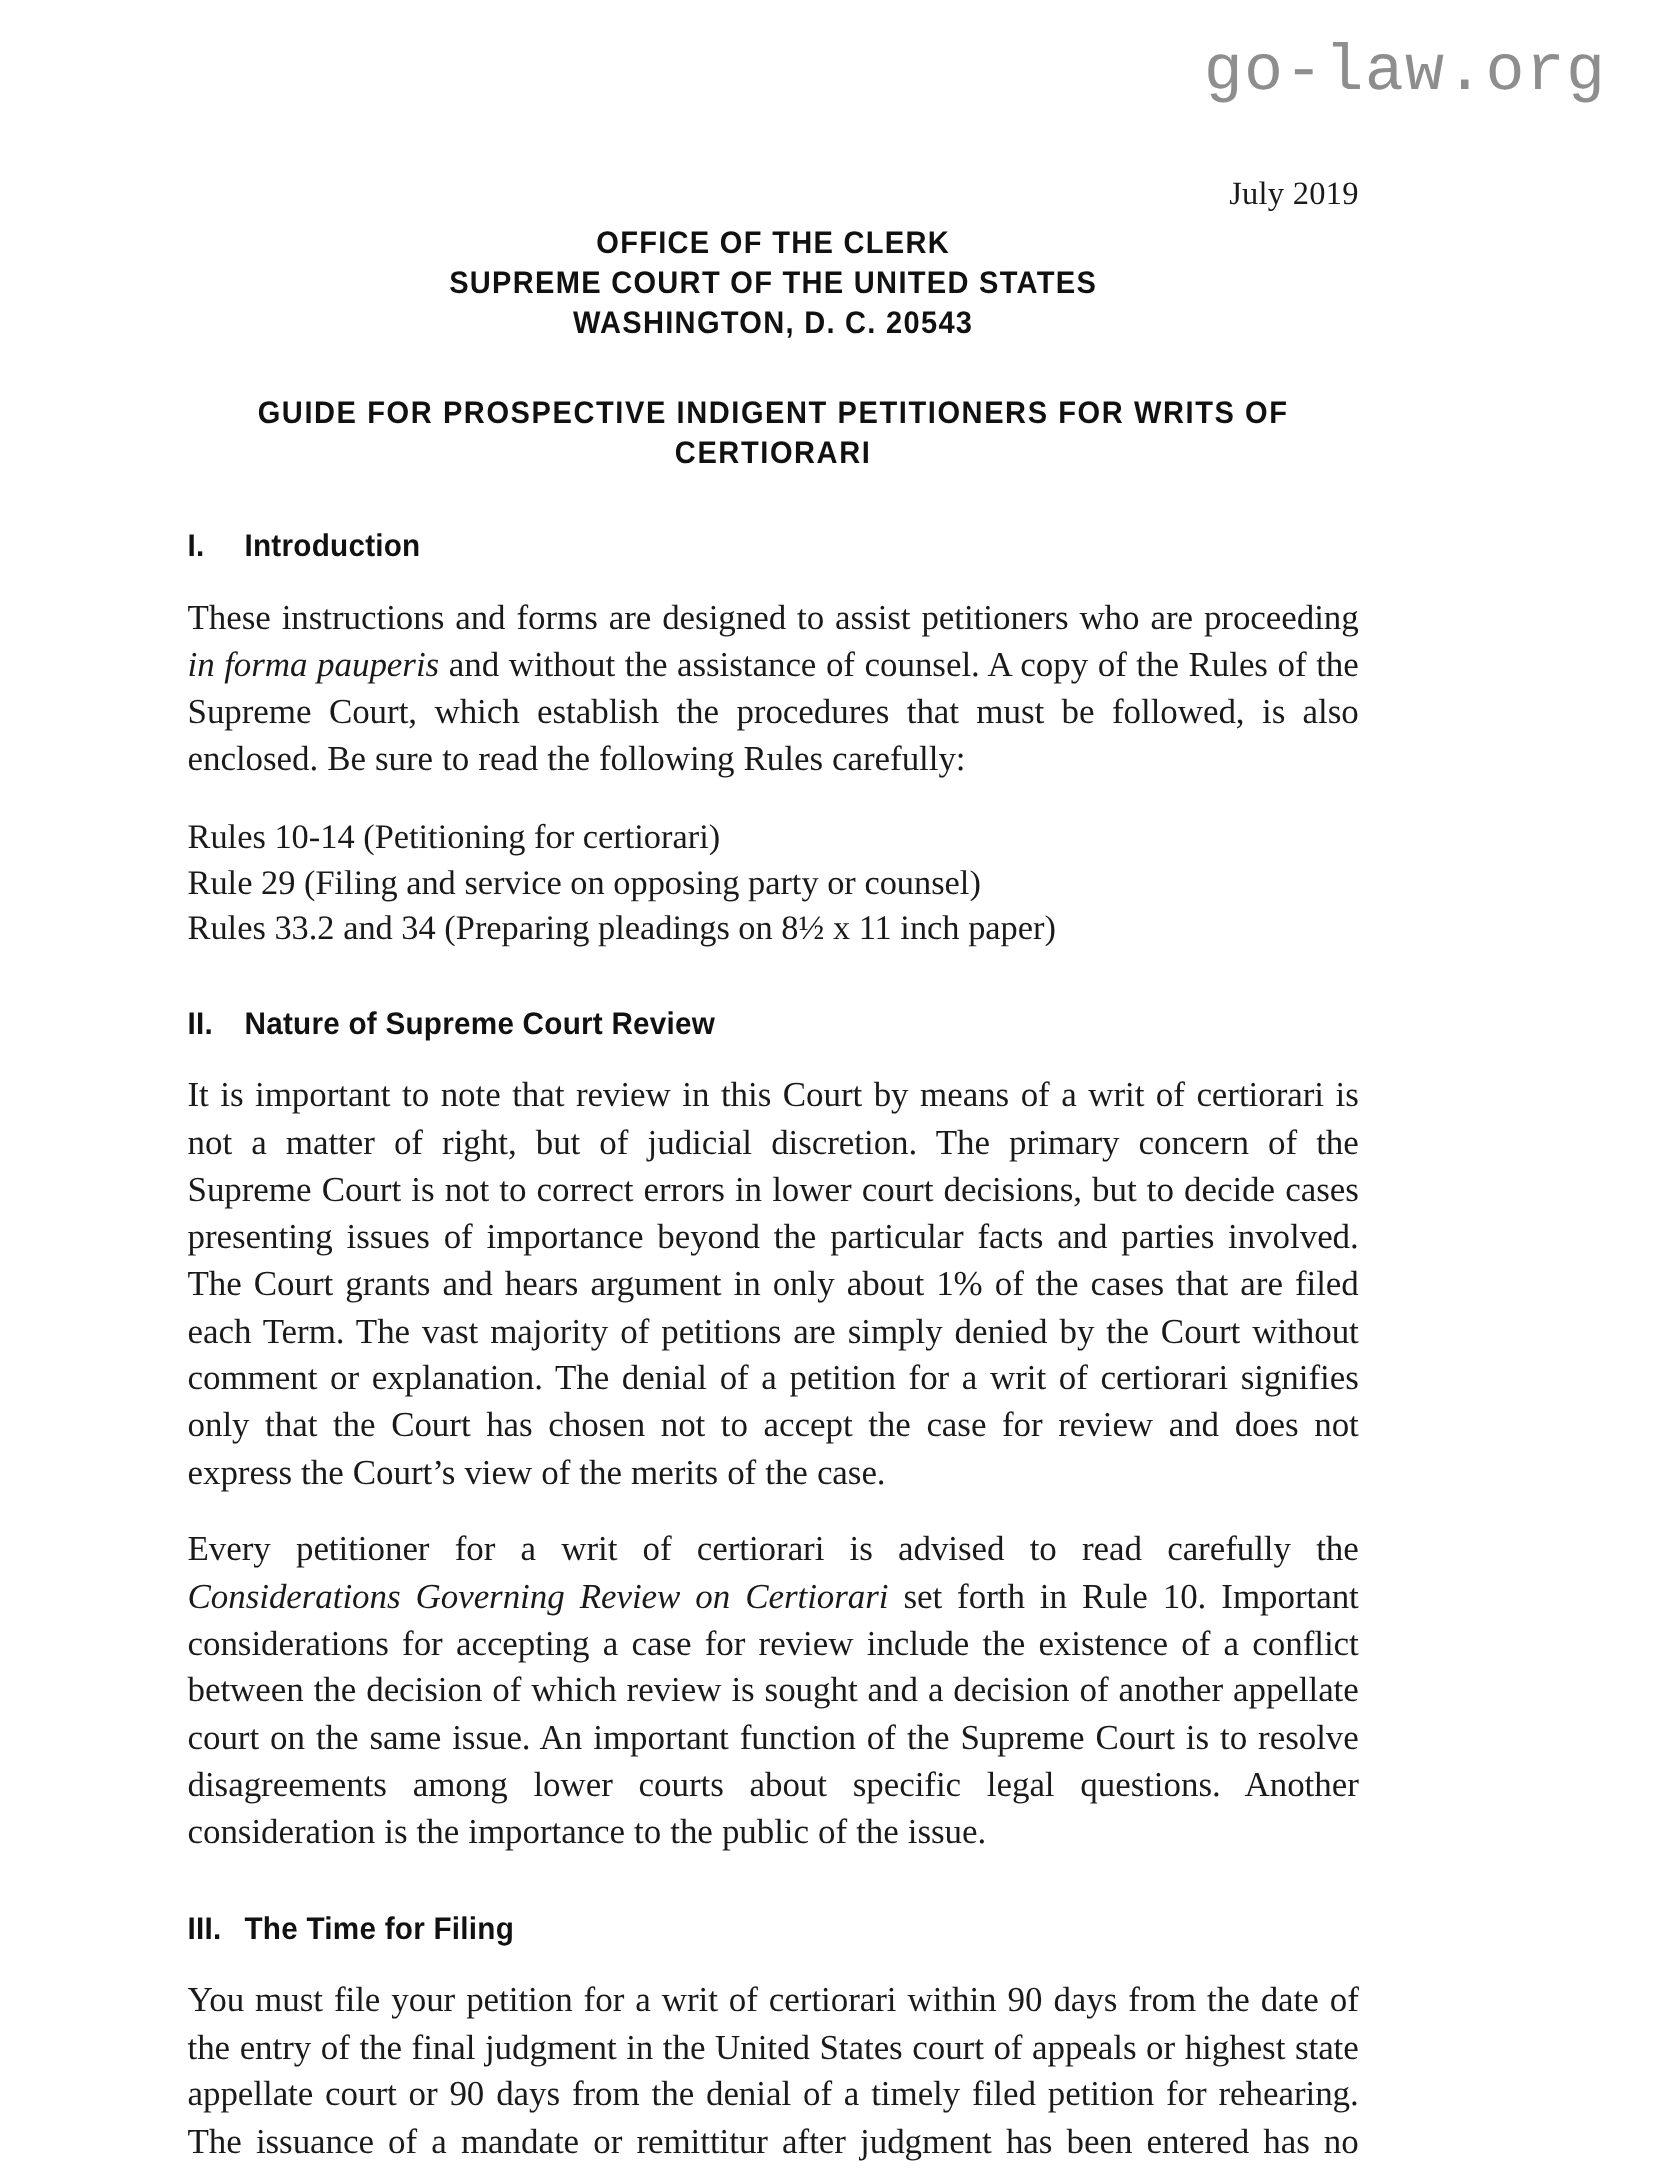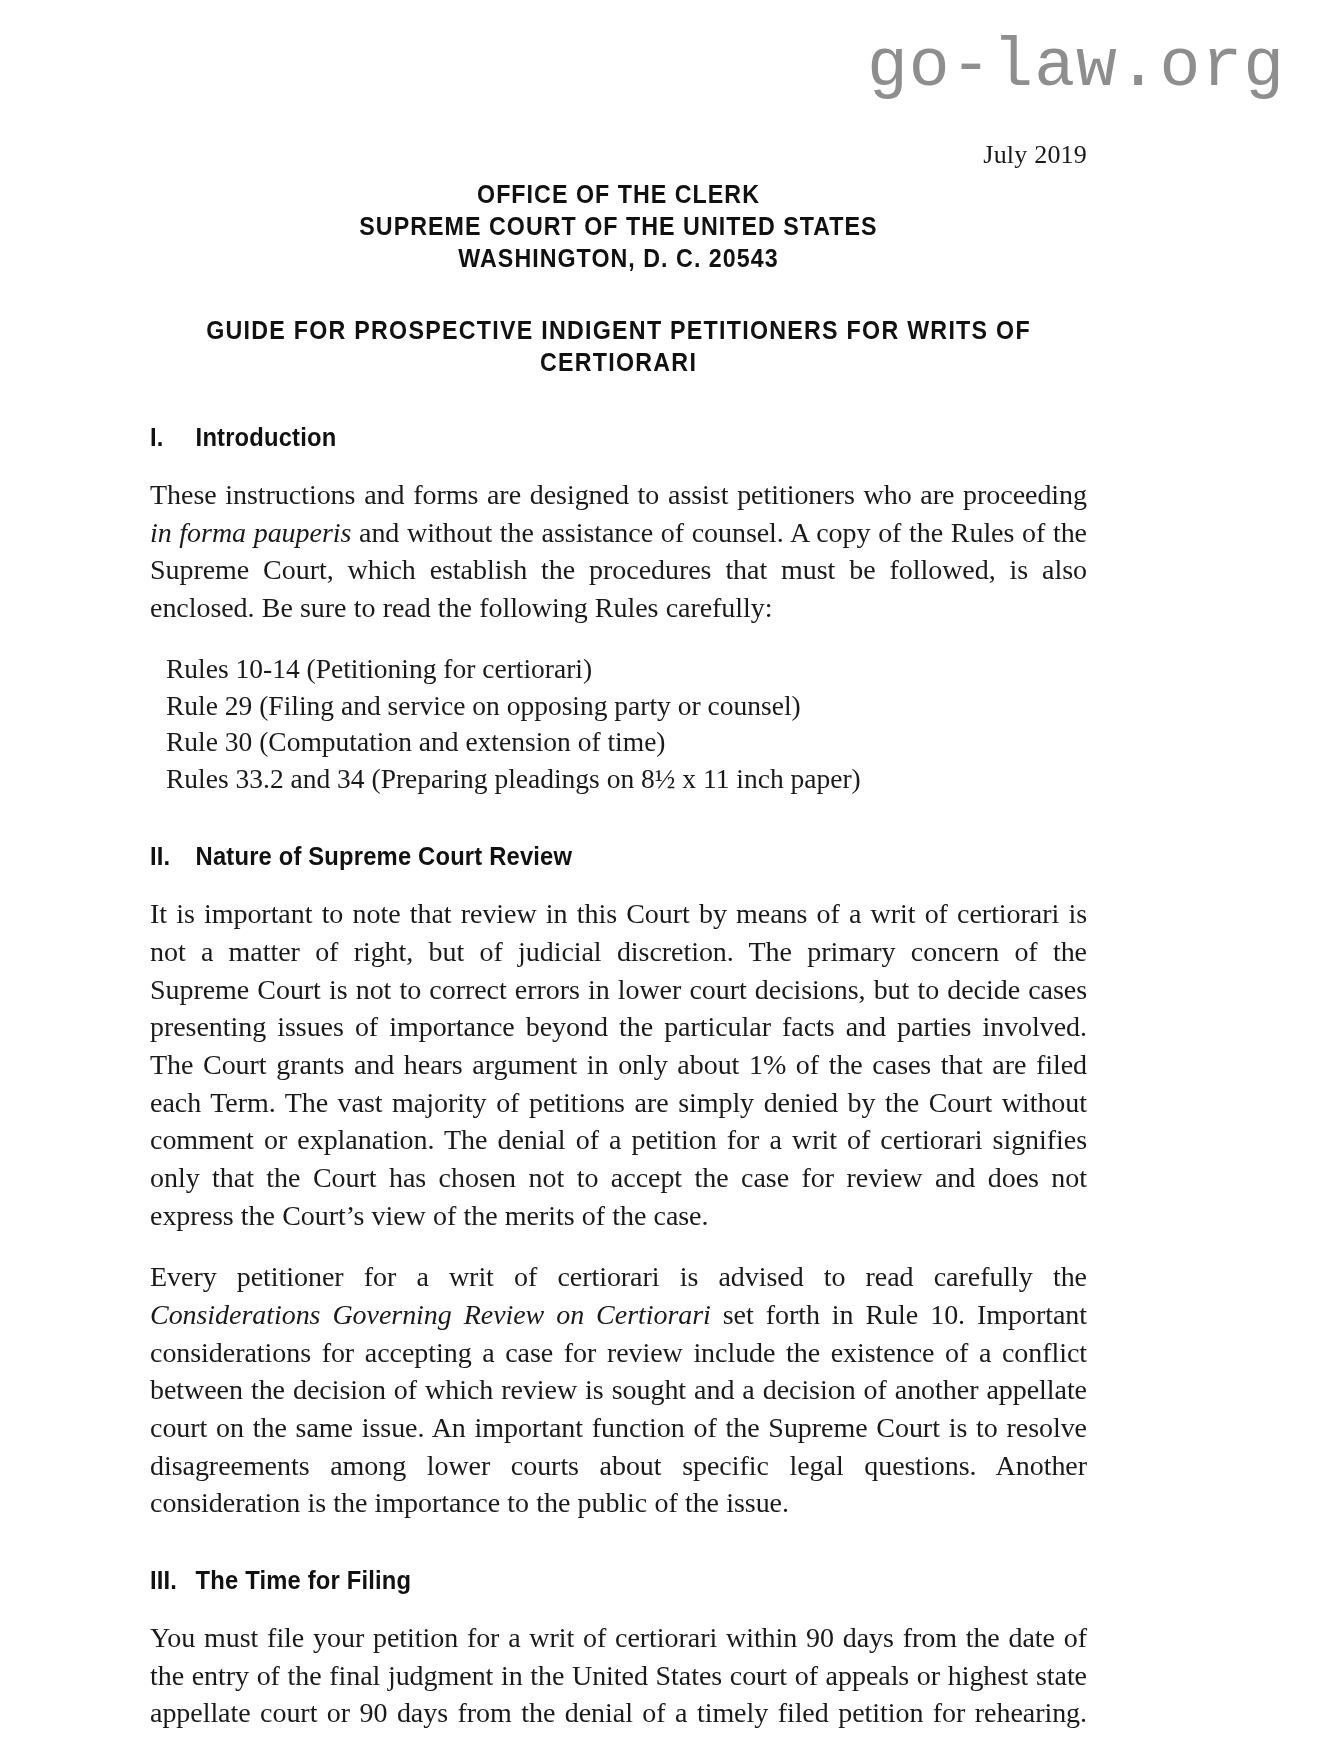--- a/index.html
+++ b/index.html
@@ -16,21 +16,21 @@
     font-family: "Liberation Serif", "DejaVu Serif", serif;
     color: #1a1a1a;
   }
 
   
   .watermark {
     position: absolute;
     top: 28px;
     right: 58px;
     font-family: "Liberation Mono", "DejaVu Sans Mono", monospace;
-    font-size: 68px;
+    font-size: 52px;
     letter-spacing: 1px;
     color: #8e8e8e;
     font-weight: 400;
     white-space: nowrap;
   }
 
   
   .content {
     position: absolute;
     left: 150px;
@@ -100,21 +100,21 @@
     word-spacing: 0.3px;
     hyphens: none;
   }
   p.body.last { margin-bottom: 0; }
 
   .rules-list {
     font-size: 27.5px;
     line-height: 1.345;
     margin: 24px 0 0 0;
   }
-  .rules-list div { white-space: nowrap; margin-left: 16px; }
+  .rules-list div { white-space: nowrap; }
 
   em, .it {
     font-style: italic;
   }
 </style>
 </head>
 <body>
 
 <div class="page">
 
@@ -137,21 +137,20 @@
 
     <div class="section-heading">
       <span class="num">I.</span><span>Introduction</span>
     </div>
 
     <p class="body"><span>These instructions and forms are designed to assist petitioners who are proceeding </span><em class="it">in forma pauperis</em><span> and without the assistance of counsel.  A copy of the Rules of the Supreme Court, which establish the procedures that must be followed, is also enclosed. Be sure to read the following Rules carefully:</span></p>
 
     <div class="rules-list">
       <div>Rules 10-14 (Petitioning for certiorari)</div>
       <div>Rule 29 (Filing and service on opposing party or counsel)</div>
-      <div>Rule 30 (Computation and extension of time)</div>
       <div>Rules 33.2 and 34 (Preparing pleadings on 8½ x 11 inch paper)</div>
     </div>
 
     <div class="section-heading">
       <span class="num">II.</span><span>Nature of Supreme Court Review</span>
     </div>
 
     <p class="body">It is important to note that review in this Court by means of a writ of certiorari is not a matter of right, but of judicial discretion.  The primary concern of the Supreme Court is not to correct errors in lower court decisions, but to decide cases presenting issues of importance beyond the particular facts and parties involved.  The Court grants and hears argument in only about 1% of the cases that are filed each Term. The vast majority of petitions are simply denied by the Court without comment or explanation.  The denial of a petition for a writ of certiorari signifies only that the Court has chosen not to accept the case for review and does not express the Court’s view of the merits of the case.</p>
 
     <p class="body"><span>Every petitioner for a writ of certiorari is advised to read carefully the </span><em class="it">Considerations Governing Review on Certiorari</em><span> set forth in Rule 10.  Important considerations for accepting a case for review include the existence of a conflict between the decision of which review is sought and a decision of another appellate court on the same issue. An important function of the Supreme Court is to resolve disagreements among lower courts about specific legal questions.  Another consideration is the importance to the public of the issue.</span></p>

